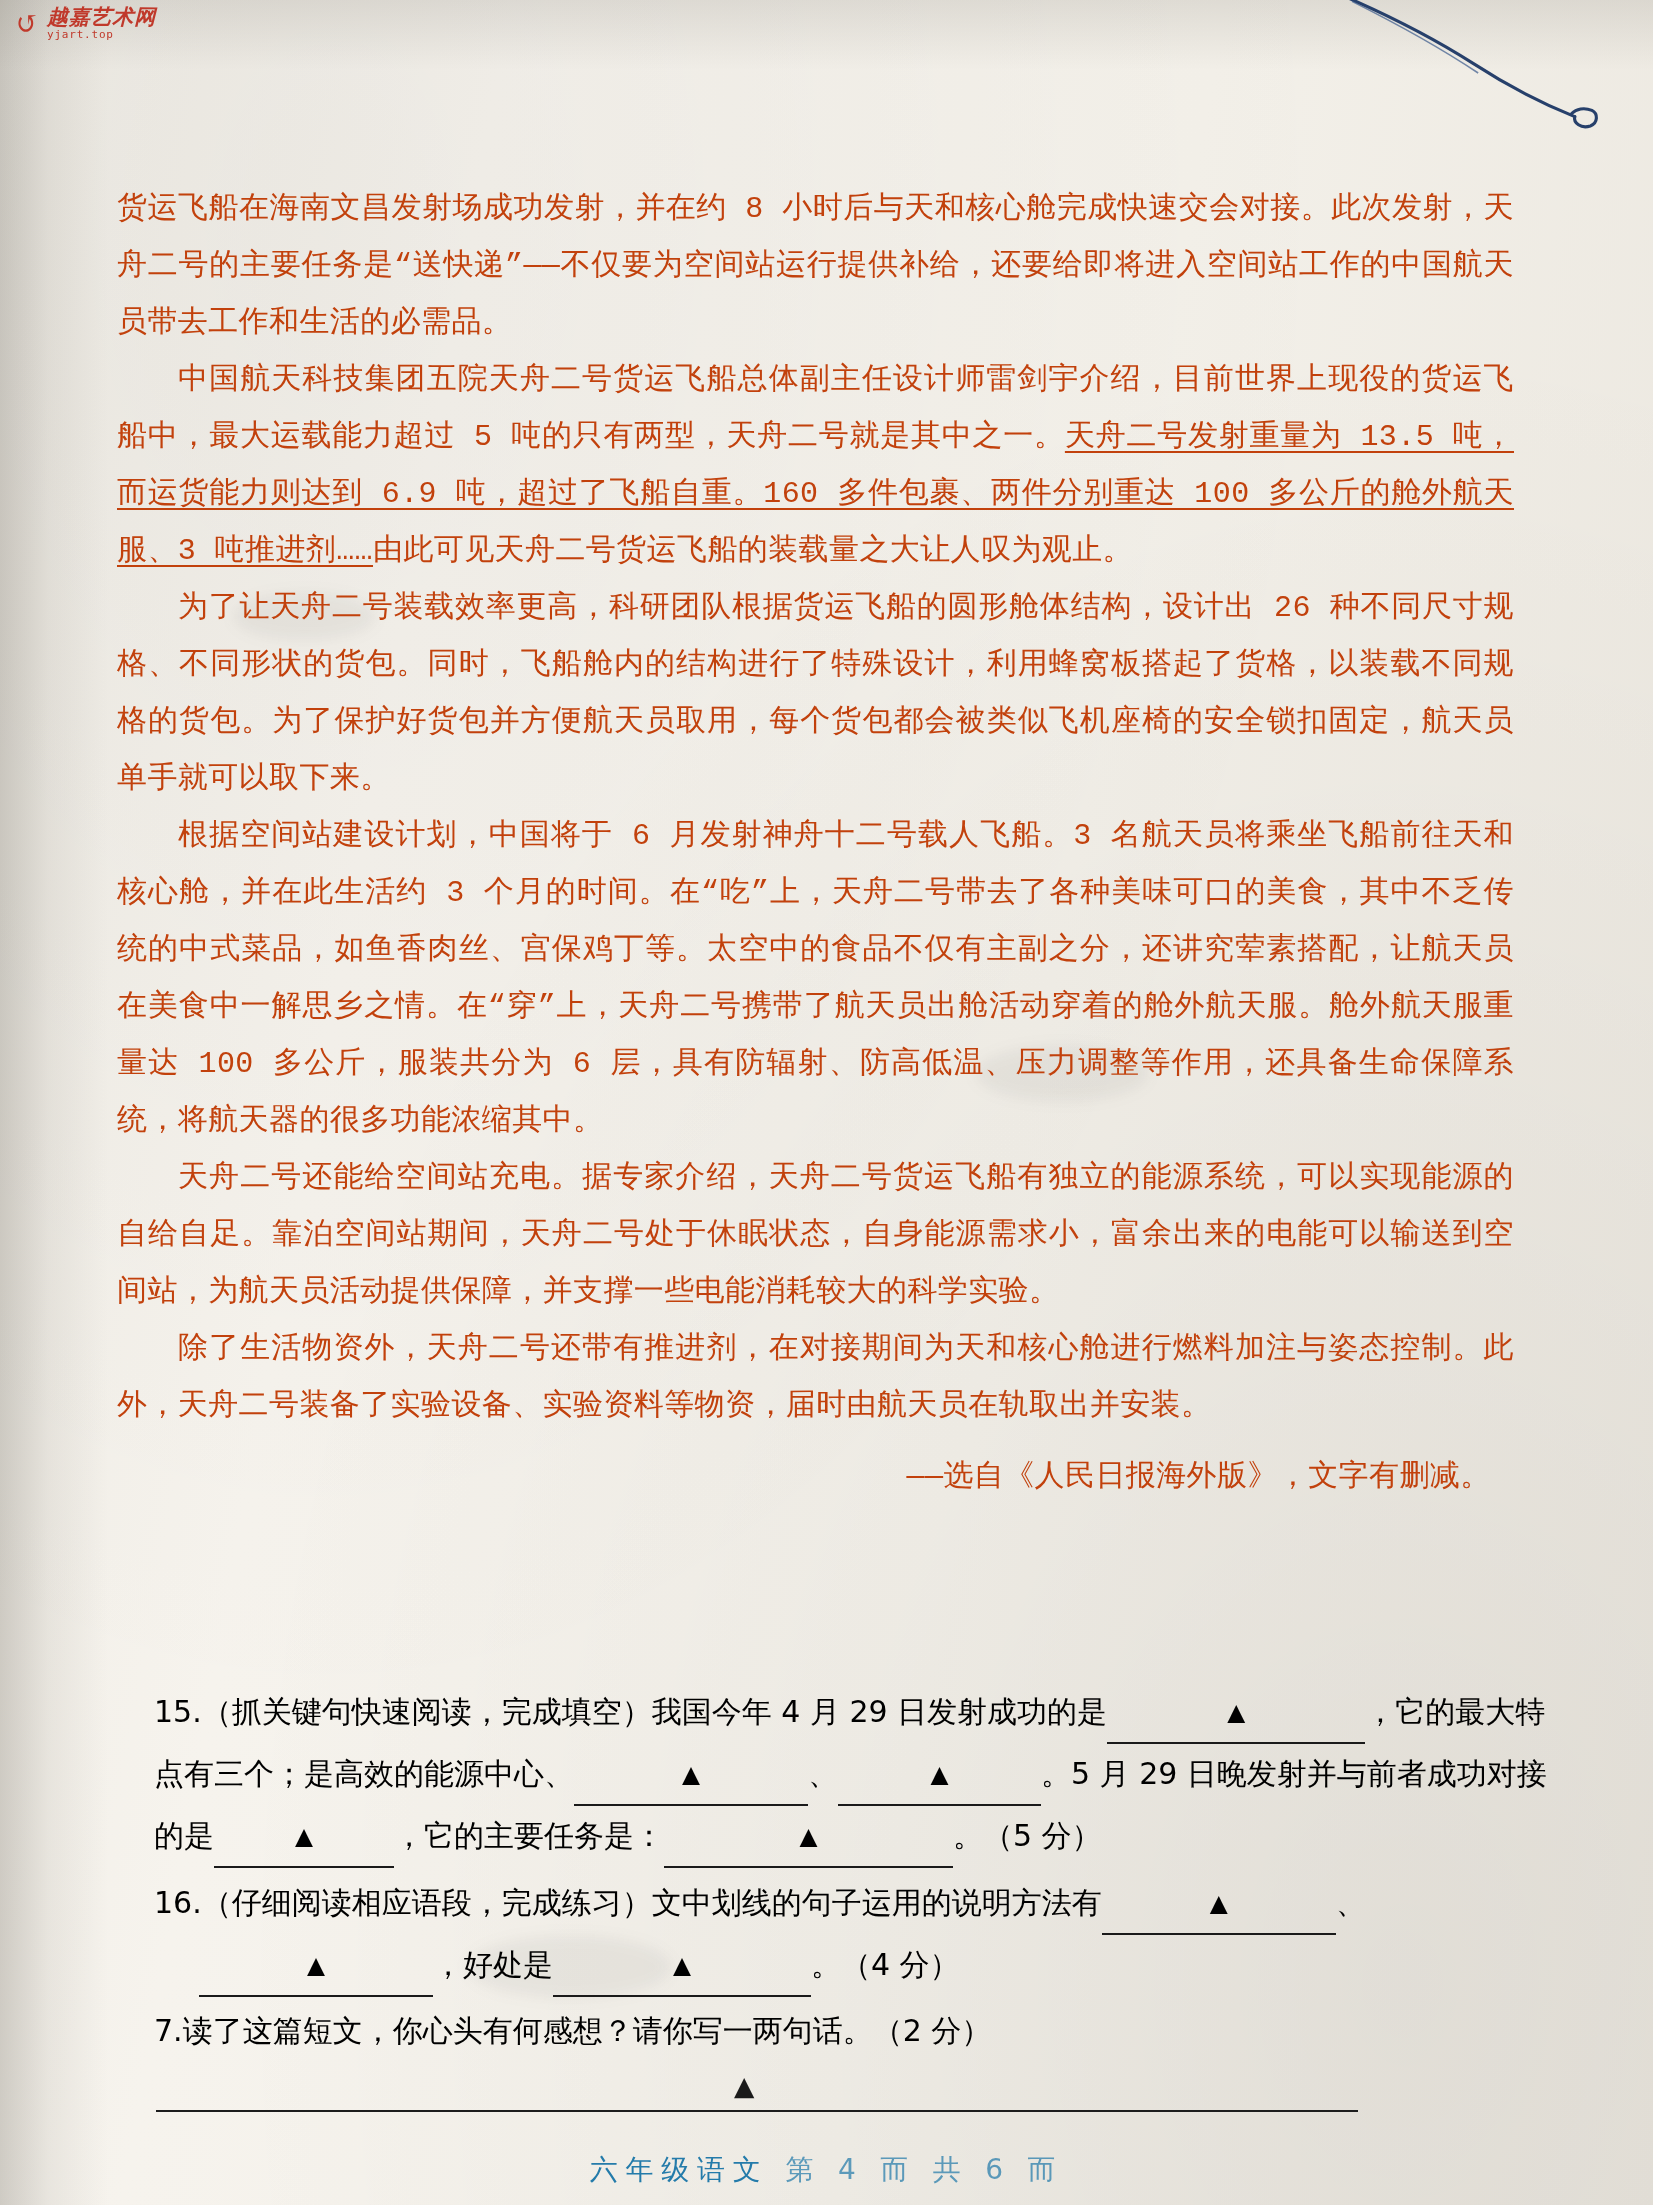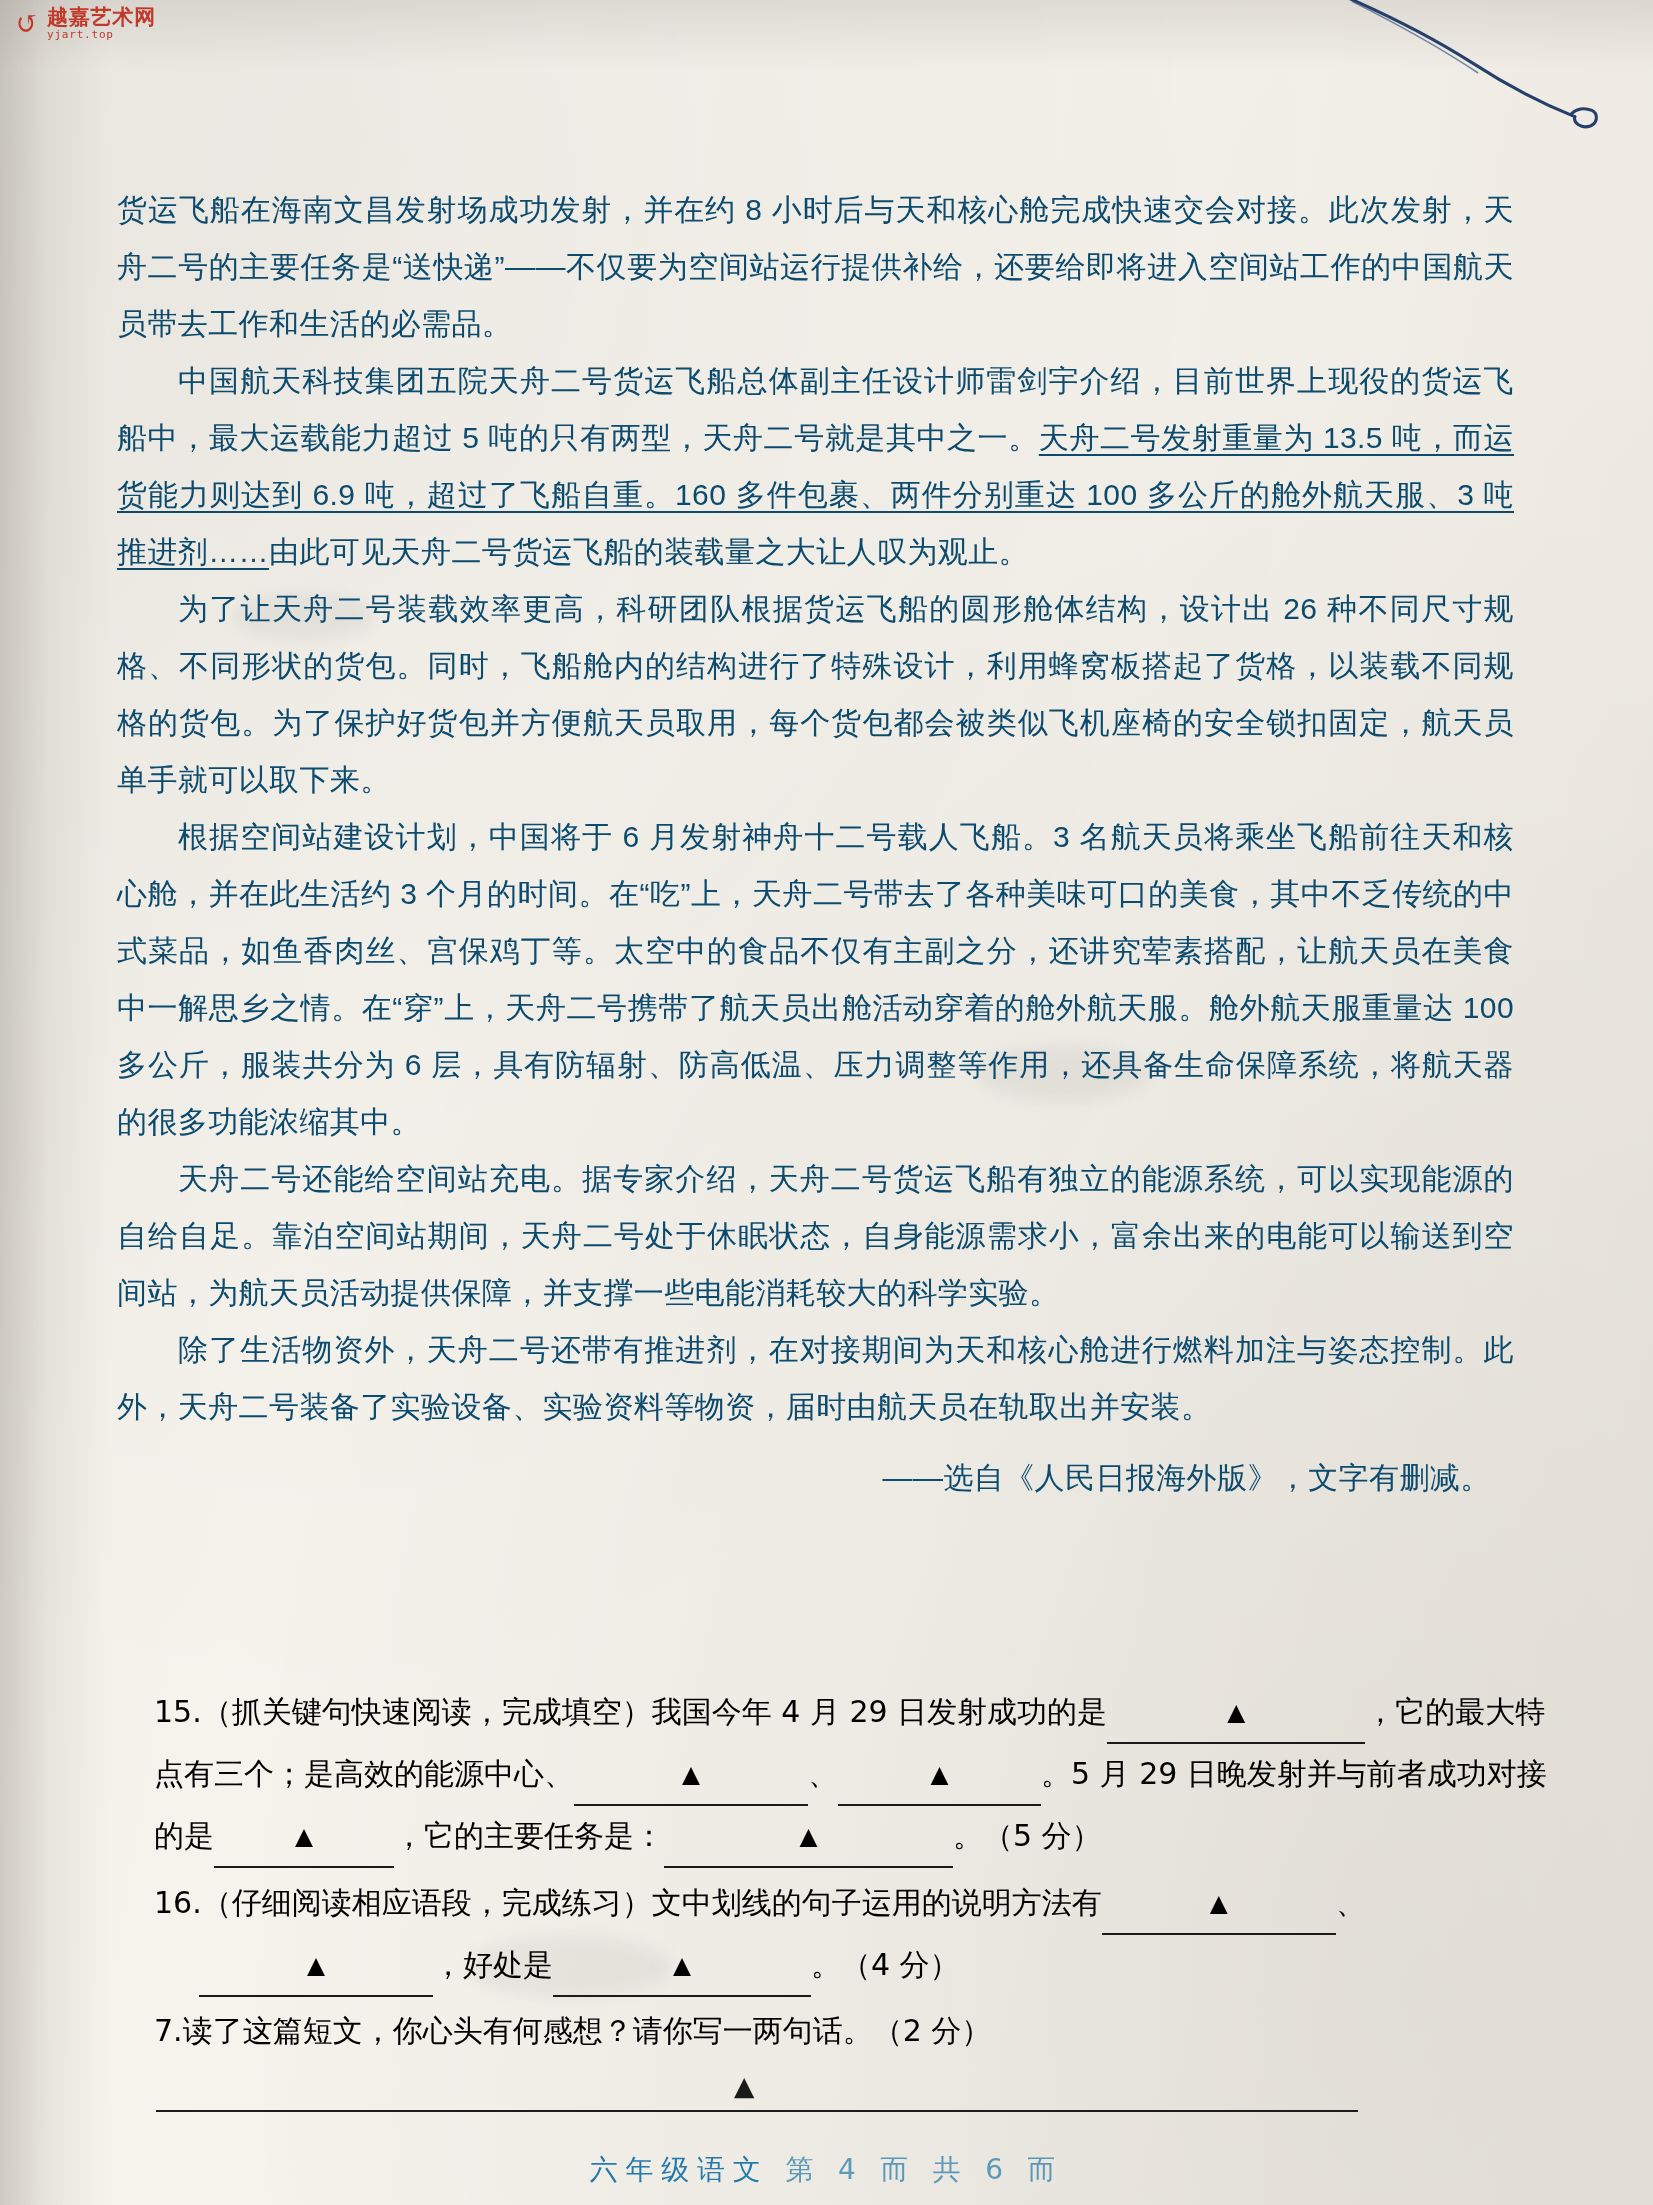--- a/index.html
+++ b/index.html
@@ -65,20 +65,21 @@
   #watermark .wm-lines {
     display: flex;
     flex-direction: column;
     line-height: 1.1;
   }
   #watermark .wm-main {
     font-size: 21px;
     font-weight: bold;
     color: #c0392b;
     font-family: "DejaVu Sans", sans-serif;
+    font-style: italic;
   }
   #watermark .wm-sub {
     font-size: 11px;
     color: #c0392b;
     font-family: "DejaVu Sans Mono", monospace;
   }
 
   
   #pen-mark {
     position: absolute;
@@ -89,22 +90,22 @@
     z-index: 5;
     pointer-events: none;
   }
 
   
   #doc {
     position: absolute;
     left: 117px;
     top: 181px;
     width: 1397px;
-    color: #0c4a6e;
-    font-family: Liberation Sans, sans-serif;
+    color: #c2410c;
+    font-family: Liberation Mono, monospace;
     font-size: 30px;
     line-height: 57px;
     letter-spacing: 0.4px;
   }
   .para {
     text-indent: 61px;
     margin: 0 0 0 0;
     text-align: justify;
     text-justify: inter-ideograph;
   }

